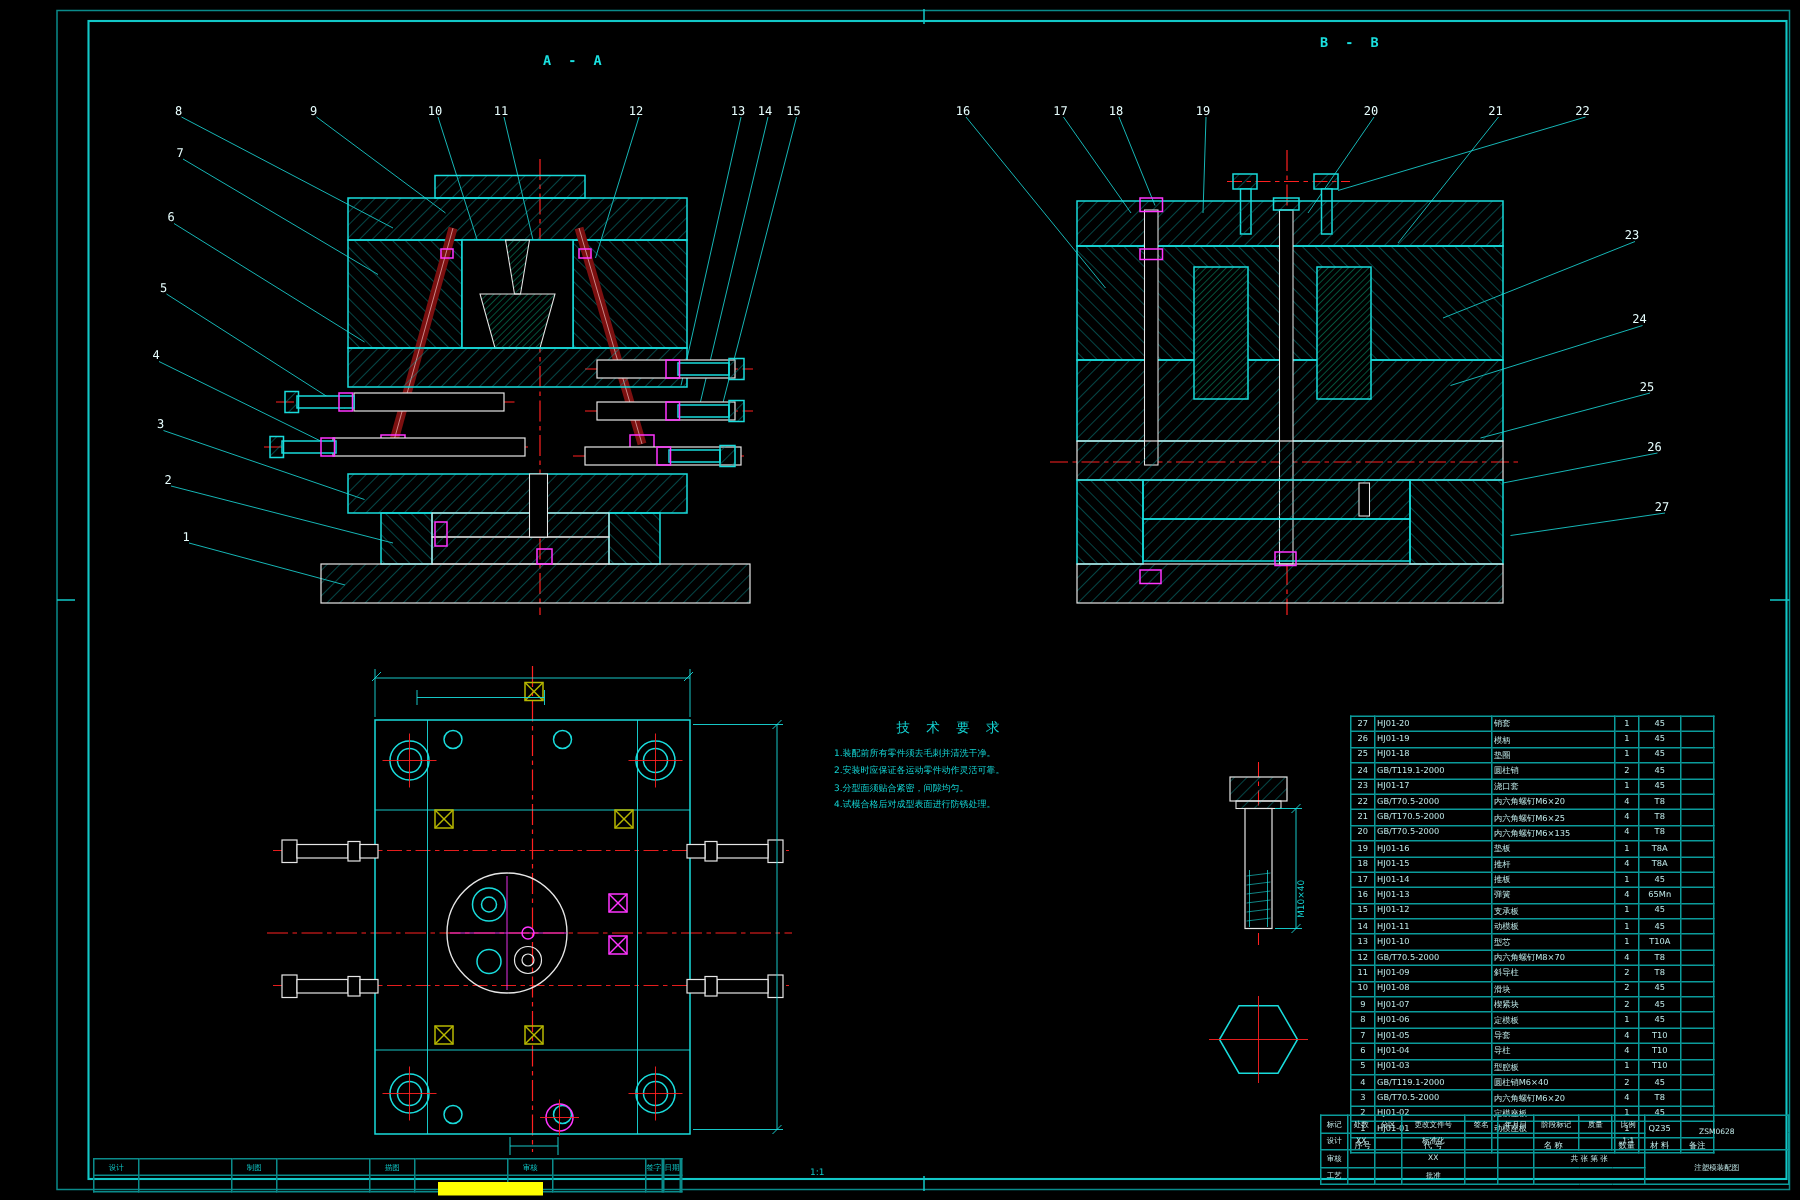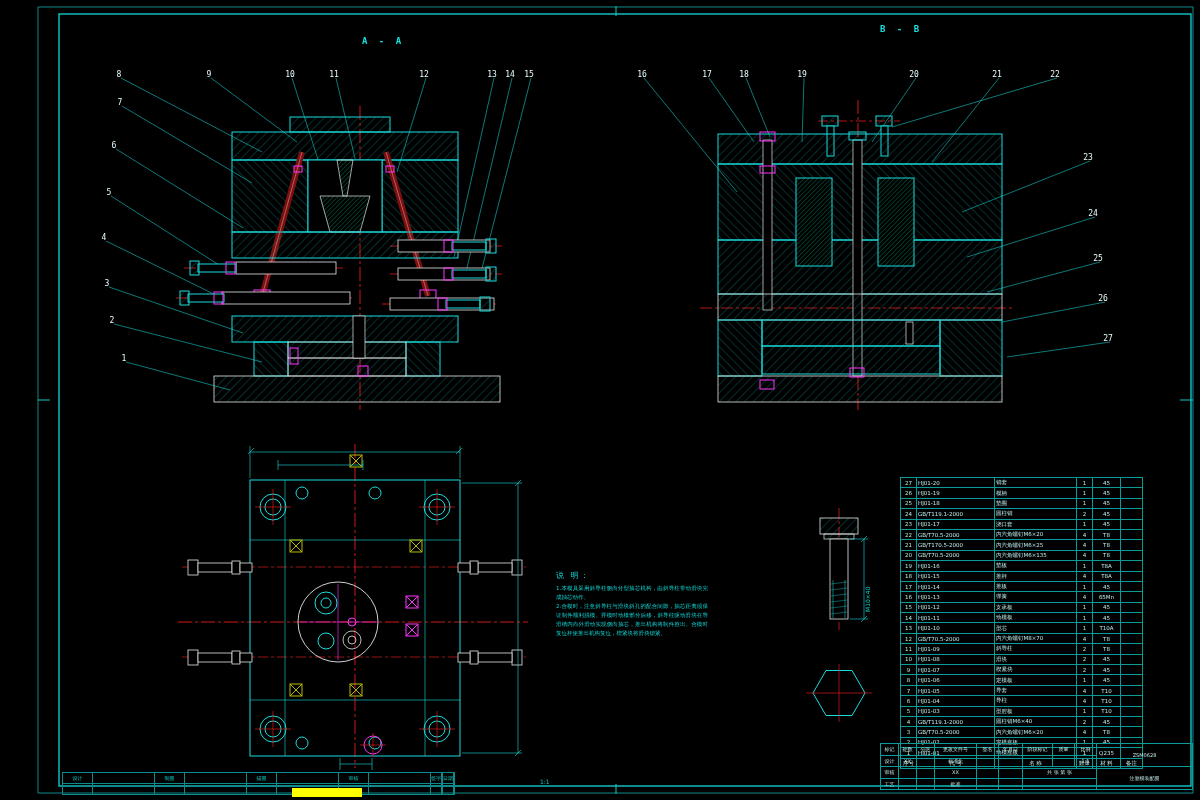--- a/index.html
+++ b/index.html
@@ -352,28 +352,30 @@
       <span class="balloon" style="left: 914px; top: 74px;">20</span>
       <span class="balloon" style="left: 997px; top: 74px;">21</span>
       <span class="balloon" style="left: 1055px; top: 74px;">22</span>
       <span class="balloon" style="left: 1088px; top: 157px;">23</span>
       <span class="balloon" style="left: 1093px; top: 213px;">24</span>
       <span class="balloon" style="left: 1098px; top: 258px;">25</span>
       <span class="balloon" style="left: 1103px; top: 298px;">26</span>
       <span class="balloon" style="left: 1108px; top: 338px;">27</span>
     </div>
 
-
-<div id="notes">
-  <div class="n-title">说 明：</div>
-  <div id="note-lines">
-        <div class="nline">1.本模具采用斜导柱侧向分型抽芯机构，由斜导柱带动滑块完成抽芯动作。</div>
-        <div class="nline">2.合模时，注意斜导柱与滑块斜孔的配合间隙，抽芯距离须保证制件顺利脱模。开模时动模部分后移，斜导柱驱动滑块在导滑槽内向外滑动实现侧向抽芯，推出机构将制件推出。合模时复位杆使推出机构复位，楔紧块将滑块锁紧。</div>
+<div id="tech">
+  <div class="t-title">技 术 要 求</div>
+  <div id="tech-lines">
+        <div class="tline">1.装配前所有零件须去毛刺并清洗干净。</div>
+        <div class="tline">2.安装时应保证各运动零件动作灵活可靠。</div>
+        <div class="tline">3.分型面须贴合紧密，间隙均匀。</div>
+        <div class="tline">4.试模合格后对成型表面进行防锈处理。</div>
       </div>
 </div>
+
 
 <div class="dimlabel">M10×40</div>
 
 <table id="bom">
   <colgroup>
     <col style="width:16px">
         <col style="width:78px">
         <col style="width:82px">
     <col style="width:16px">
         <col style="width:28px">

